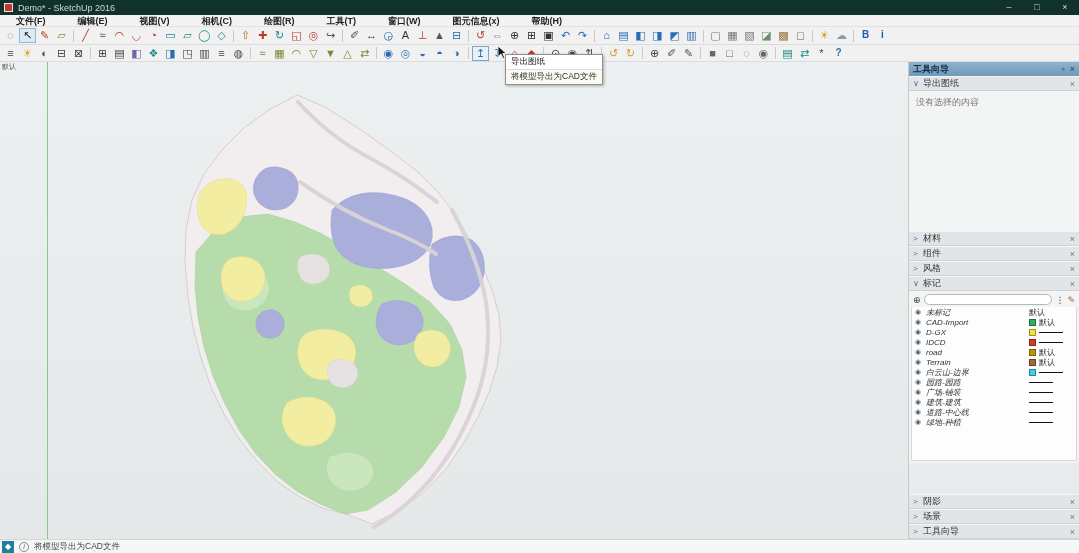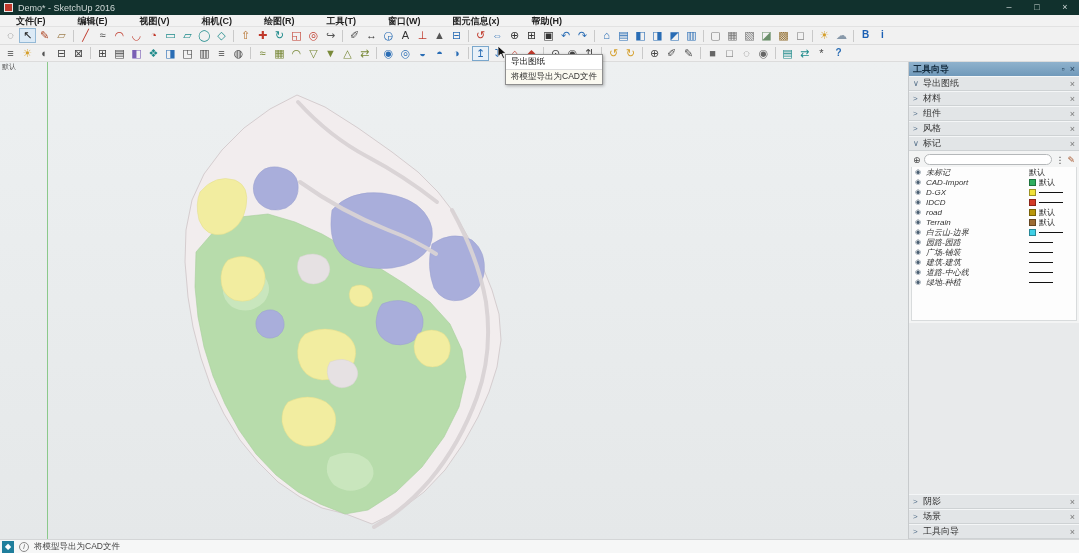--- a/index.html
+++ b/index.html
@@ -285,20 +285,23 @@
       <span>▫</span>
       <span>×</span>
     </span>
   </div>
 
   <div class="sec-header">
     <span class="chev">∨</span>
     <span>导出图纸</span>
     <span class="close">×</span>
   </div>
+  <div class="entity-body">
+    <span>没有选择的内容</span>
+  </div>
 
   <div id="collapsed-top">
       <div class="sec-header">
         <span class="chev">&gt;</span>
         <span>材料</span>
         <span class="close">×</span>
       </div>
       <div class="sec-header">
         <span class="chev">&gt;</span>
         <span>组件</span>

